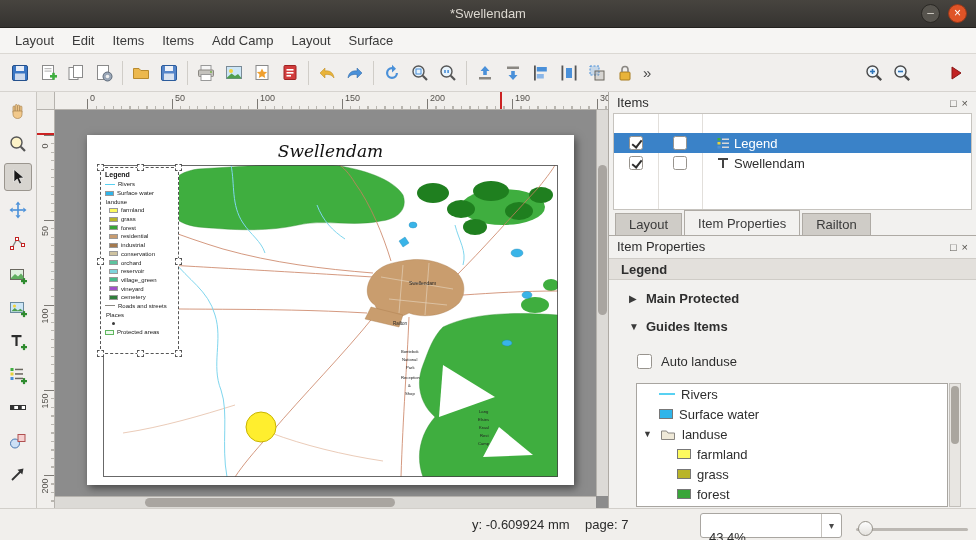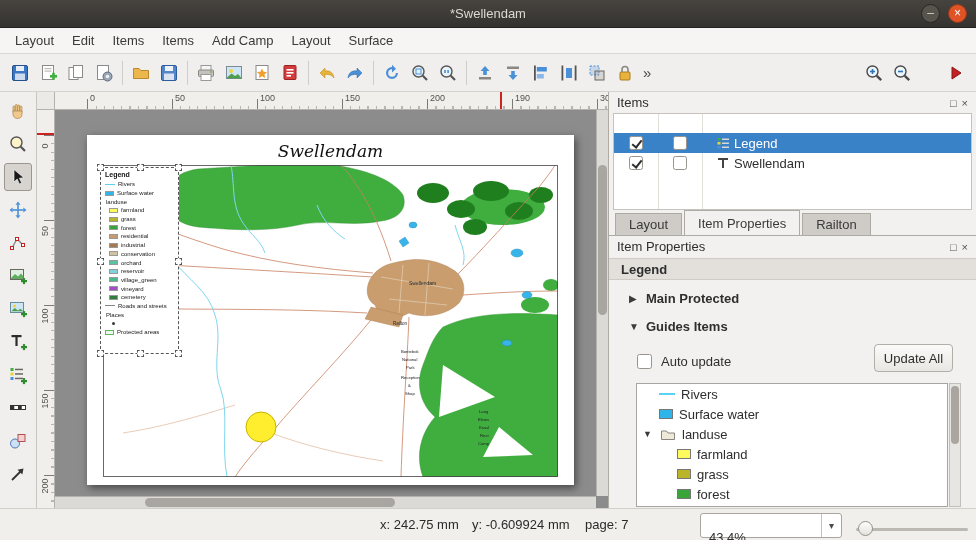--- a/index.html
+++ b/index.html
@@ -727,23 +727,22 @@
       <div class="collapse-row" style="top:8px">
         <span class="collapse-arrow">▶</span>
         <span class="collapse-label">Main Protected</span>
       </div>
       <div class="collapse-row" style="top:36px">
         <span class="collapse-arrow">▼</span>
         <span class="collapse-label">Guides Items</span>
       </div>
       <div id="auto-update-row">
         <span class="cb" style="width:15px;height:15px"></span>
-        <span>Auto update</span>
-      </div>
-      <div id="update-all">Update All</div>
+        <span>Auto landuse</span>
+      </div>
 
       <div id="tree">
         <div class="tree-row tr-ind1">
           <span class="tr-line" style="border-color: rgb(88, 209, 242);"></span>
           <span>Rivers</span>
         </div>
         <div class="tree-row tr-ind1">
           <span class="tr-fill" style="background: rgb(47, 181, 234);"></span>
           <span>Surface water</span>
         </div>
@@ -769,21 +768,20 @@
           <span>forest</span>
         </div>
       </div>
       <div id="tree-scroll">
           <div id="tree-thumb"></div>
         </div>
     </div>
   </div>
 
   <div id="statusbar">
-    <span class="sb-text" style="left:380px">x: 242.75 mm</span>
     <span class="sb-text" style="left:472px">y: -0.609924 mm</span>
     <span class="sb-text" style="left:585px">page: 7</span>
     <div id="zoom-combo">
       <span class="val">43.4%</span>
       <span class="dd">▾</span>
     </div>
     <div id="zoom-slider-track"></div>
     <div id="zoom-slider-handle"></div>
   </div>
 

